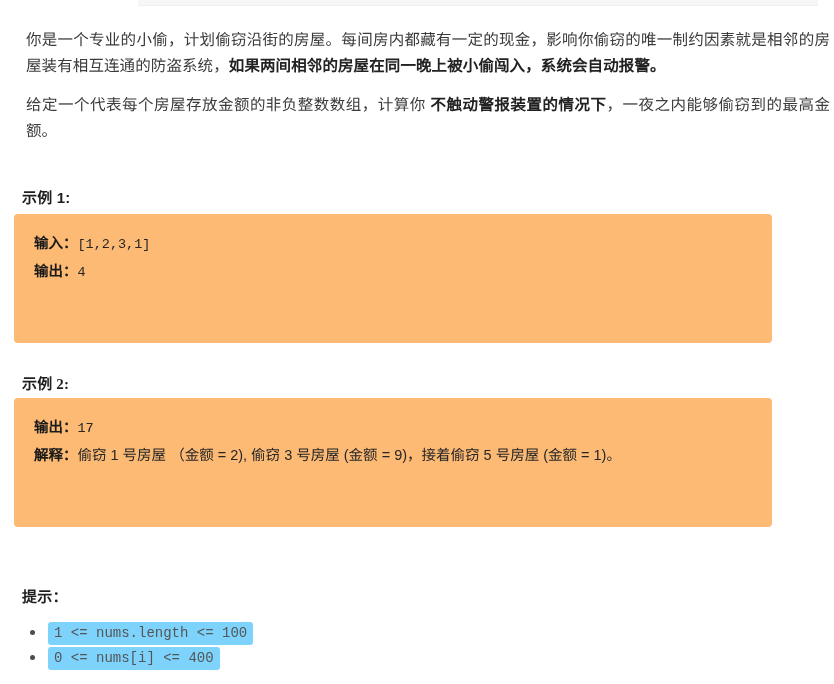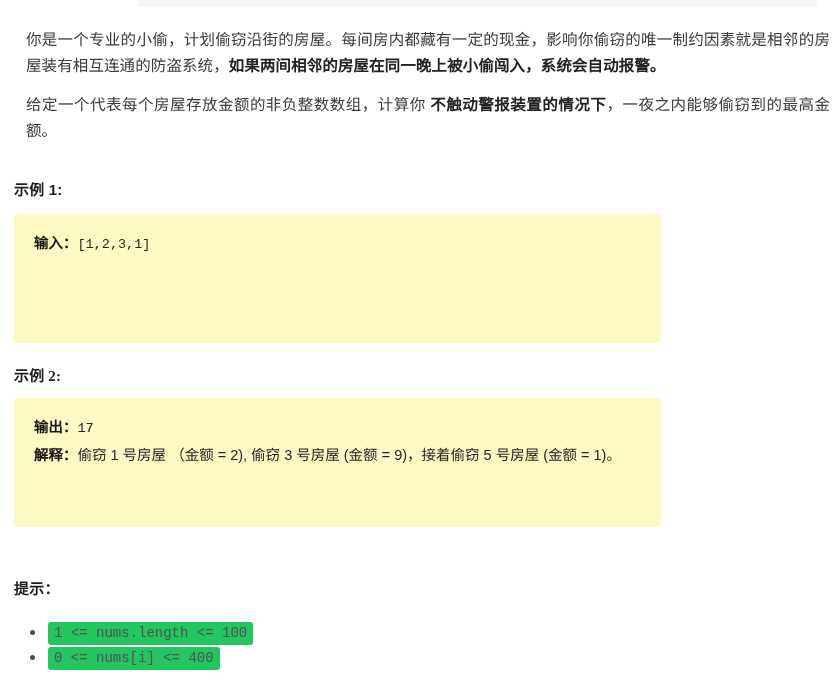--- a/index.html
+++ b/index.html
@@ -48,37 +48,37 @@
     letter-spacing: 0.1px;
   }
   .para.p1 { position: absolute; left: 0; top: 7px; width: 804px; }
   .para.p2 { position: absolute; left: 0; top: 72px; width: 804px; }
   .para b { font-weight: bold; color: #222222; }
 
   
   .heading {
     position: absolute;
     left: 14px;
-    margin: 0;
+    margin: 8px;
     font-size: 15px;
     font-weight: bold;
     color: #1f1f1f;
     letter-spacing: 0.2px;
   }
   .heading.h-ex1 { top: 178px; }
   .heading.h-ex2 { top: 364px; font-family: Liberation Serif, serif; }
   .heading.h-hint { top: 577px; }
 
   
   .example-box {
     position: absolute;
     left: 14px;
-    width: 647px;
+    width: 758px;
     box-sizing: border-box;
-    background: #fef9c3;
+    background: #fdba74;
     border-radius: 4px;
     padding: 16px 18px 16px 20px;
     font-size: 14.5px;
     line-height: 26px;
     color: #262626;
   }
   .example-box.box1 { top: 214px; height: 129px; }
   .example-box.box2 { top: 398px; height: 129px; }
 
   .ex-line {
@@ -123,21 +123,21 @@
     position: absolute;
     left: -18px;
     top: 10px;
     width: 5px;
     height: 5px;
     border-radius: 50%;
     background: #4d4d4d;
   }
   .code-chip {
     display: inline-block;
-    background: #22c55e;
+    background: #7dd3fc;
     border-radius: 3px;
     padding: 2px 6px;
     font-family: "Liberation Mono", "DejaVu Sans Mono", monospace;
     font-size: 14px;
     color: #555555;
     line-height: 19px;
   }
 </style>
 </head>
 <body>
@@ -151,20 +151,21 @@
   </p>
 
   <p class="para p2">
     <span>给定一个代表每个房屋存放金额的非负整数数组，计算你 </span><b>不触动警报装置的情况下</b><span>，一夜之内能够偷窃到的最高金额。</span>
   </p>
 
   <h3 class="heading h-ex1">示例 1:</h3>
 
   <div class="example-box box1">
     <div class="ex-line"><span class="ex-label">输入：</span><span class="ex-value">[1,2,3,1]</span></div>
+    <div class="ex-line"><span class="ex-label">输出：</span><span class="ex-value">4</span></div>
   </div>
 
   <h3 class="heading h-ex2">示例 2:</h3>
 
   <div class="example-box box2">
     <div class="ex-line"><span class="ex-label">输出：</span><span class="ex-value">17</span></div>
     <div class="ex-line"><span class="ex-label">解释：</span><span class="ex-text">偷窃 1 号房屋 （金额 = 2), 偷窃 3 号房屋 (金额 = 9)，接着偷窃 5 号房屋 (金额 = 1)。</span></div>
   </div>
 
   <h3 class="heading h-hint">提示：</h3>

